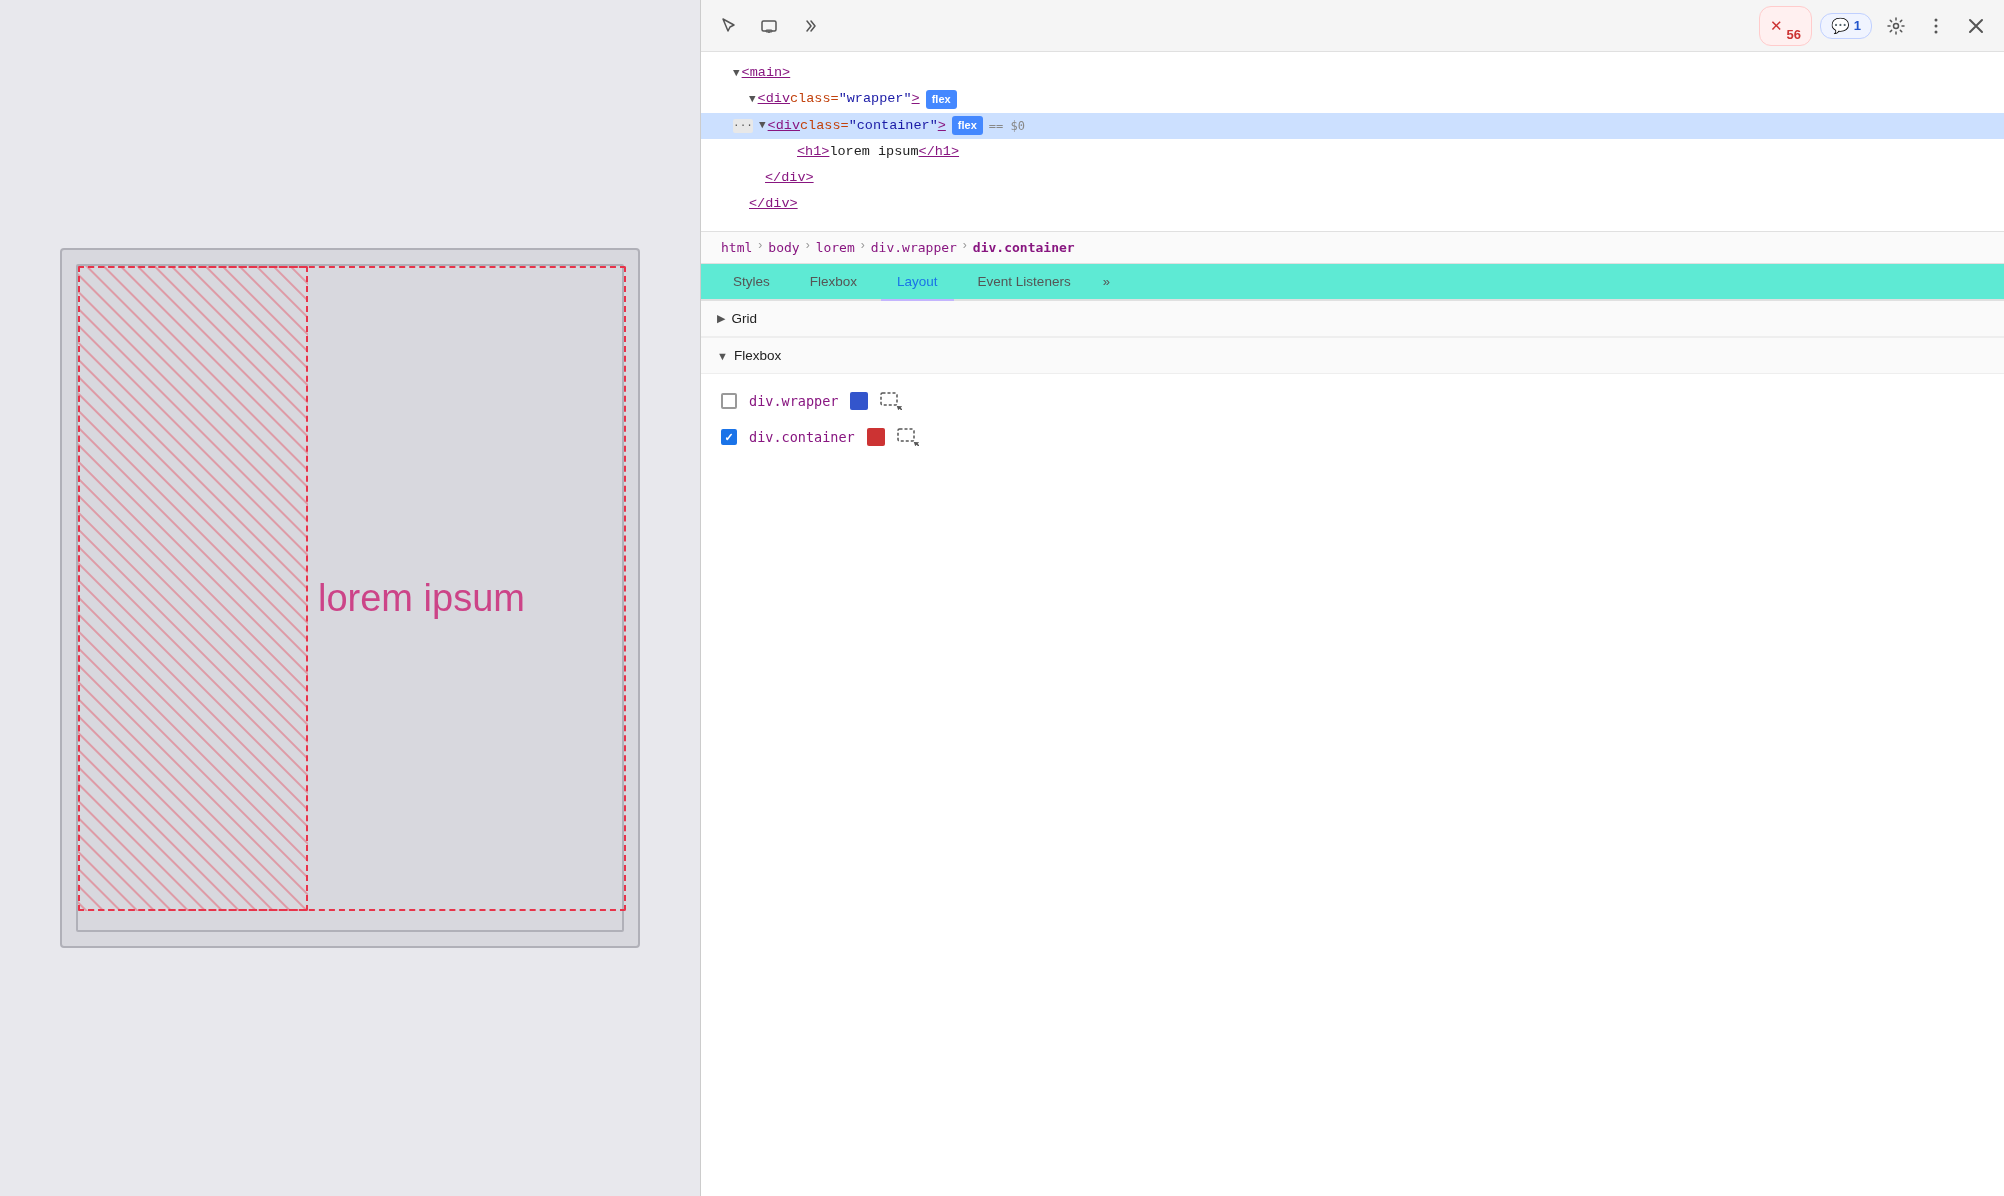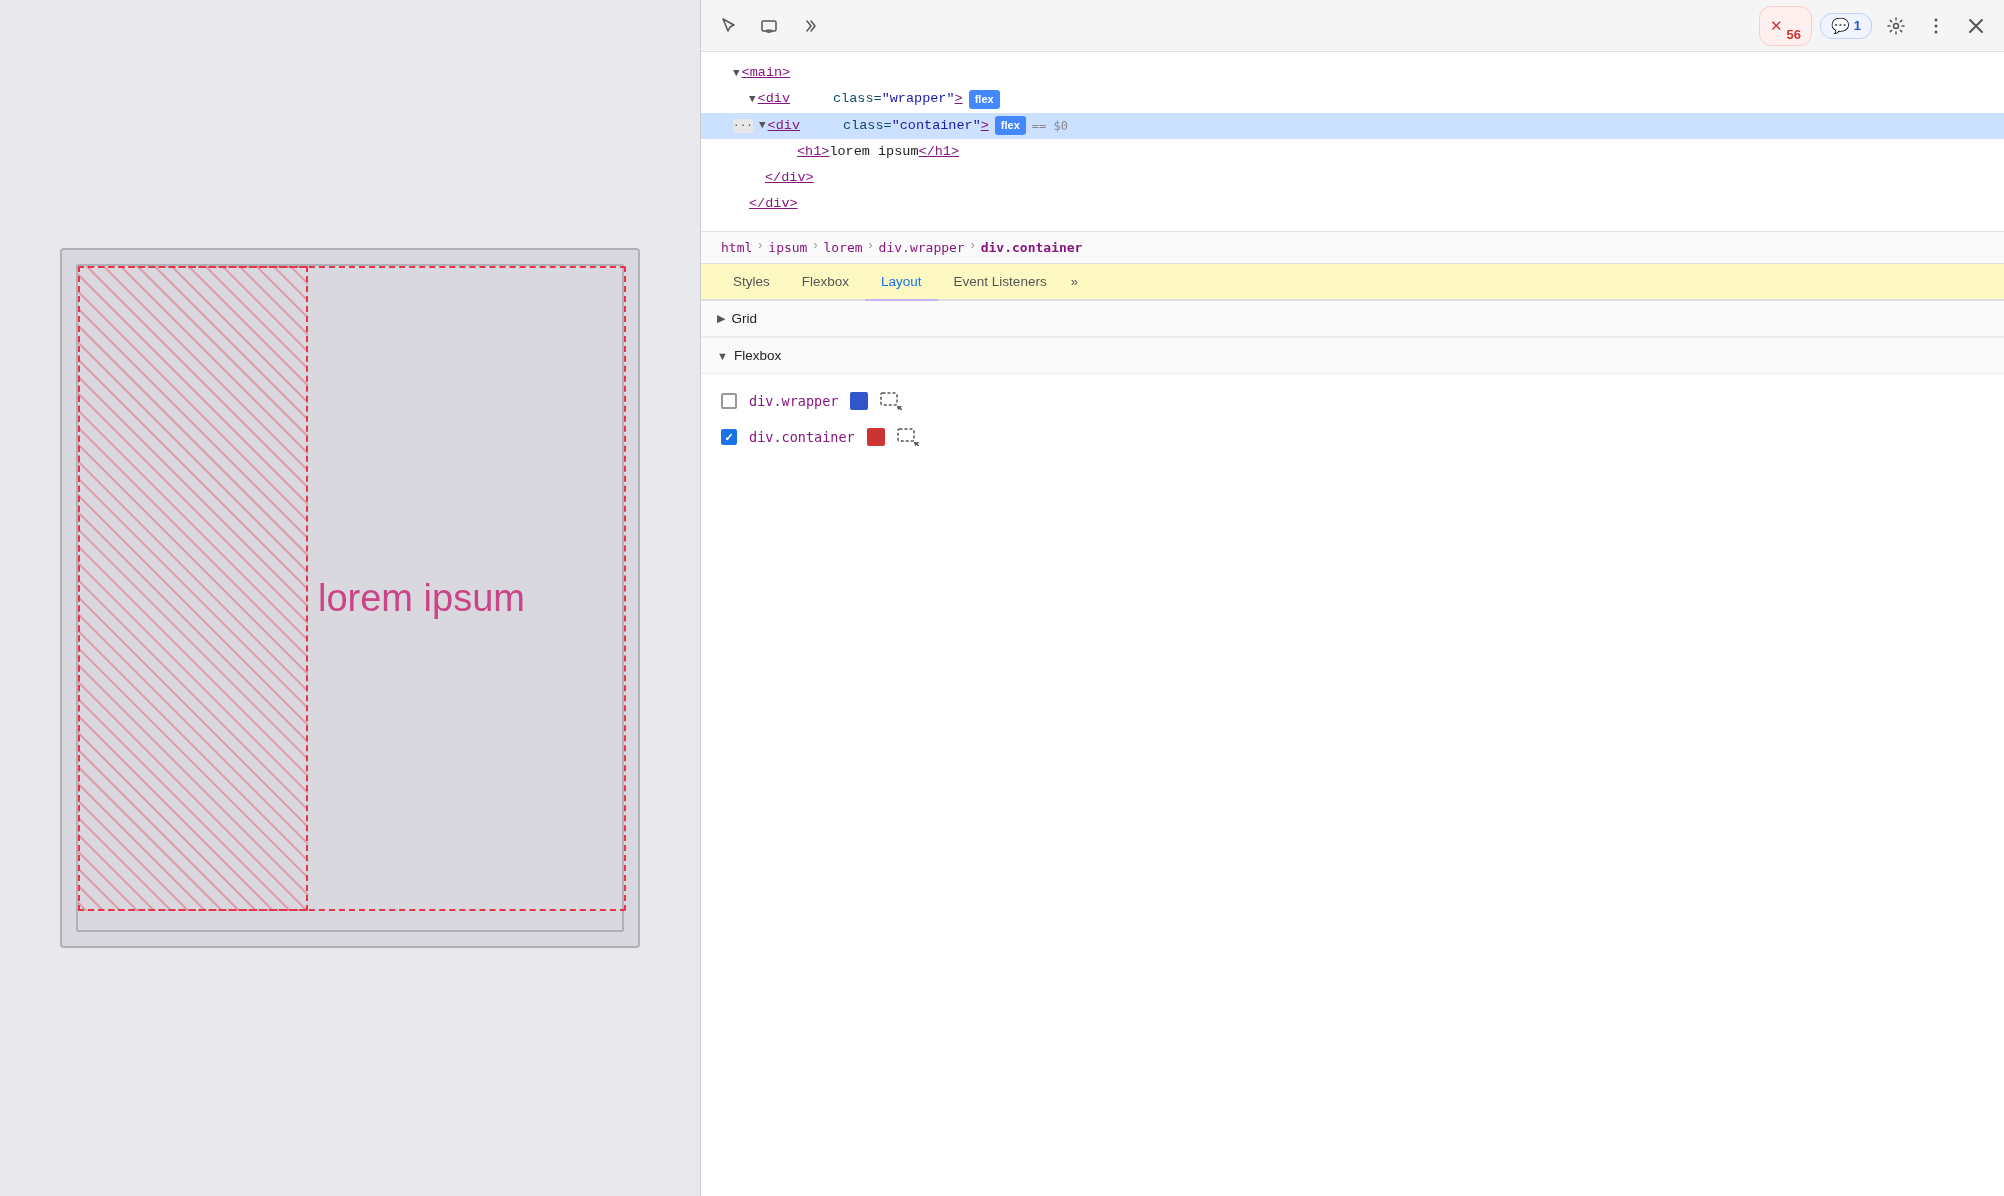--- a/index.html
+++ b/index.html
@@ -244,22 +244,21 @@
       margin-right: 2px;
       font-size: 11px;
     }
 
     .dom-tag {
       color: #881680;
       text-decoration: underline;
     }
 
     .dom-attr-name {
-      color: #0c4a6e;
-      margin-left: 43px;
+      color: #c2410c;
     }
 
     .dom-attr-value {
       color: #1a1aa6;
     }
 
     .dom-more-btn {
       display: inline-flex;
       align-items: center;
       justify-content: center;
@@ -324,22 +323,22 @@
       font-size: 12px;
       padding: 0 2px;
     }
 
     
     .tabs-bar {
       display: flex;
       align-items: center;
       padding: 0 16px;
       border-bottom: 2px solid #e0e0e0;
-      background: #fef9c3;
-      gap: 0;
+      background: #5eead4;
+      gap: 8px;
     }
 
     .tab-item {
       padding: 10px 16px;
       font-size: 13.5px;
       color: #555;
       cursor: pointer;
       border-bottom: 2px solid transparent;
       margin-bottom: -2px;
       white-space: nowrap;
@@ -582,21 +581,21 @@
 
     <div class="dom-line">
       <span class="indent" style="width: 32px;"></span>
       <span class="dom-tag">&lt;/div&gt;</span>
     </div>
   </div>
 
   <div class="breadcrumb-bar">
     <span class="breadcrumb-item">html</span>
     <span class="breadcrumb-sep">›</span>
-    <span class="breadcrumb-item">ipsum</span>
+    <span class="breadcrumb-item">body</span>
     <span class="breadcrumb-sep">›</span>
     <span class="breadcrumb-item">lorem</span>
     <span class="breadcrumb-sep">›</span>
     <span class="breadcrumb-item">div.wrapper</span>
     <span class="breadcrumb-sep">›</span>
     <span class="breadcrumb-item active">div.container</span>
   </div>
 
   <div class="tabs-bar">
     <div class="tab-item">Styles</div>

